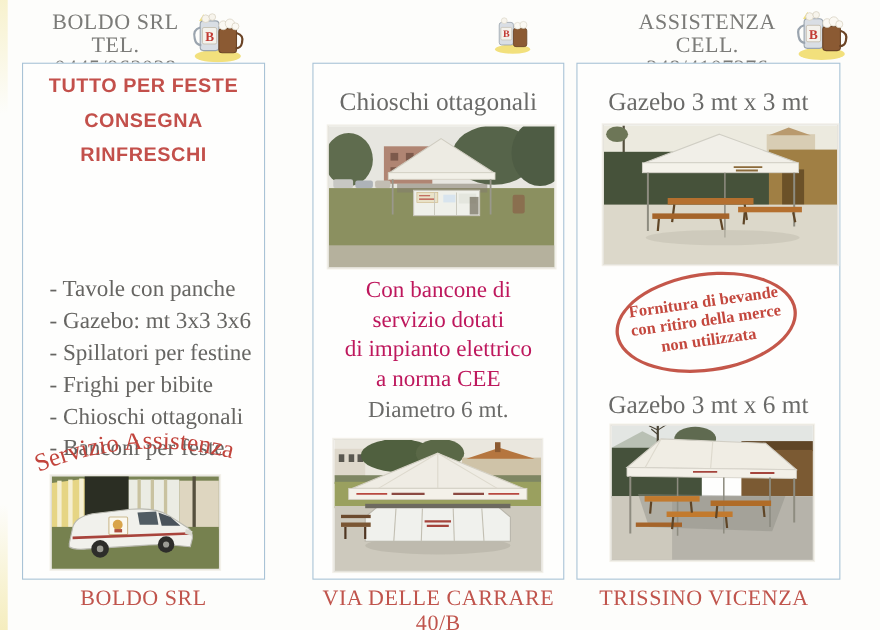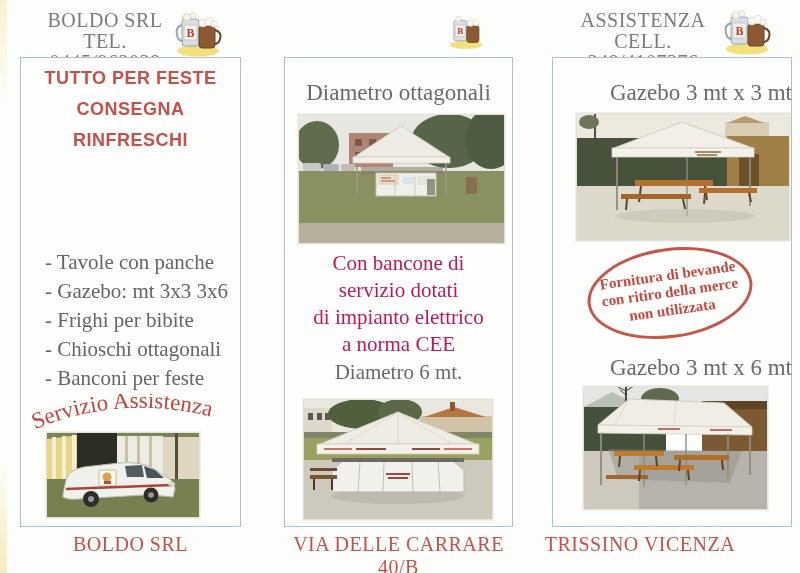--- a/index.html
+++ b/index.html
@@ -5,21 +5,21 @@
   html,body{margin:0;padding:0;}
   body{width:800px;height:573px;position:relative;background:#fdfdfb;
        font-family:"Liberation Serif",serif;overflow:hidden;}
   .abs{position:absolute;}
   
   .hdr{color:#7b7b78;font-size:20px;line-height:21px;text-align:center;letter-spacing:.5px;}
   
   .panel{position:absolute;top:57px;height:470px;background:#fefefd;border:1px solid #a9c3d6;box-sizing:border-box;}
   .panel-left{left:20px;width:221px;}
   .panel-center{left:284px;width:229px;}
-  .panel-right{left:552px;width:240px;padding-left:29px;}
+  .panel-right{left:524px;width:240px;}
   .headline{width:100%;text-align:center;color:#c3504b;font-family:"Liberation Sans",sans-serif;
             font-weight:bold;font-size:18px;line-height:31px;letter-spacing:.5px;}
   .subhead{width:100%;text-align:center;color:#4d7dad;font-weight:bold;font-size:19px;line-height:20px;}
   .rentlist{color:#666562;font-size:21px;line-height:29px;white-space:nowrap;margin-left:12px;}
   .paneltitle{width:100%;text-align:center;color:#6a6a68;font-size:23px;}
   .bluedesc{width:100%;text-align:center;color:#be185d;font-size:21px;line-height:27px;}
   .graynote{width:100%;text-align:center;color:#6a6a68;font-size:21px;}
   .footer{position:absolute;top:533px;text-align:center;color:#c0544c;font-size:20px;letter-spacing:.5px;}
   .photo{position:absolute;border:1px solid #e4e2da;box-shadow:0 0 0 1px #f3f1ea;}
   .badge{position:absolute;border:3px solid #c4574a;border-radius:50%;
@@ -88,20 +88,21 @@
 
 <div class="panel panel-left">
   <div class="abs headline" style="top:5px;">
     <div>TUTTO PER FESTE</div>
     <div>CONSEGNA</div>
     <div>RINFRESCHI</div>
   </div>
   <div class="abs rentlist" style="left:12px;top:190px;">
     <div>- Tavole con panche</div>
     <div>- Gazebo: mt 3x3 3x6</div>
+    <div>- Spillatori per festine</div>
     <div>- Frighi per bibite</div>
     <div>- Chioschi ottagonali</div>
     <div>- Banconi per feste</div>
   </div>
 
   <svg class="abs" style="left:6px;top:336px;" width="208" height="44" viewBox="0 0 208 44">
     <defs>
         <path id="svc-arc" d="M 6 36 Q 102 -4 202 28" fill="none"></path>
       </defs>
     <text font-family="Liberation Serif,serif" font-size="23" fill="#c2443c">
@@ -133,21 +134,21 @@
     <ellipse cx="44" cy="66" rx="8" ry="8" fill="#2d2d2a"></ellipse>
     <ellipse cx="44" cy="66" rx="3" ry="3" fill="#9c9c94"></ellipse>
     <ellipse cx="104" cy="62" rx="7.5" ry="7.5" fill="#2d2d2a"></ellipse>
     <ellipse cx="104" cy="62" rx="2.8" ry="2.8" fill="#9c9c94"></ellipse>
     <polygon points="122,48 128,50 127,54 121,52" fill="#d8d8cf"></polygon>
   </svg>
 </div>
 <div class="footer" style="left:20px;width:221px;">BOLDO SRL</div>
 
 <div class="panel panel-center">
-  <div class="abs paneltitle" style="top:22px;">Diametro ottagonali</div>
+  <div class="abs paneltitle" style="top:22px;">Chioschi ottagonali</div>
 
   <svg class="abs photo" style="left:13px;top:56px;" width="205" height="128" viewBox="0 0 205 128">
     <rect x="0" y="0" width="205" height="62" fill="#e7e6e0"></rect>
     <ellipse cx="18" cy="30" rx="22" ry="24" fill="#5f6c4e"></ellipse>
     <rect x="50" y="18" width="44" height="34" fill="#b08573"></rect>
     <rect x="56" y="24" width="7" height="7" fill="#7d5a4c"></rect>
       <rect x="70" y="24" width="7" height="7" fill="#7d5a4c"></rect>
       <rect x="83" y="24" width="7" height="7" fill="#7d5a4c"></rect>
     <rect x="56" y="37" width="7" height="7" fill="#7d5a4c"></rect>
       <rect x="70" y="37" width="7" height="7" fill="#7d5a4c"></rect>

